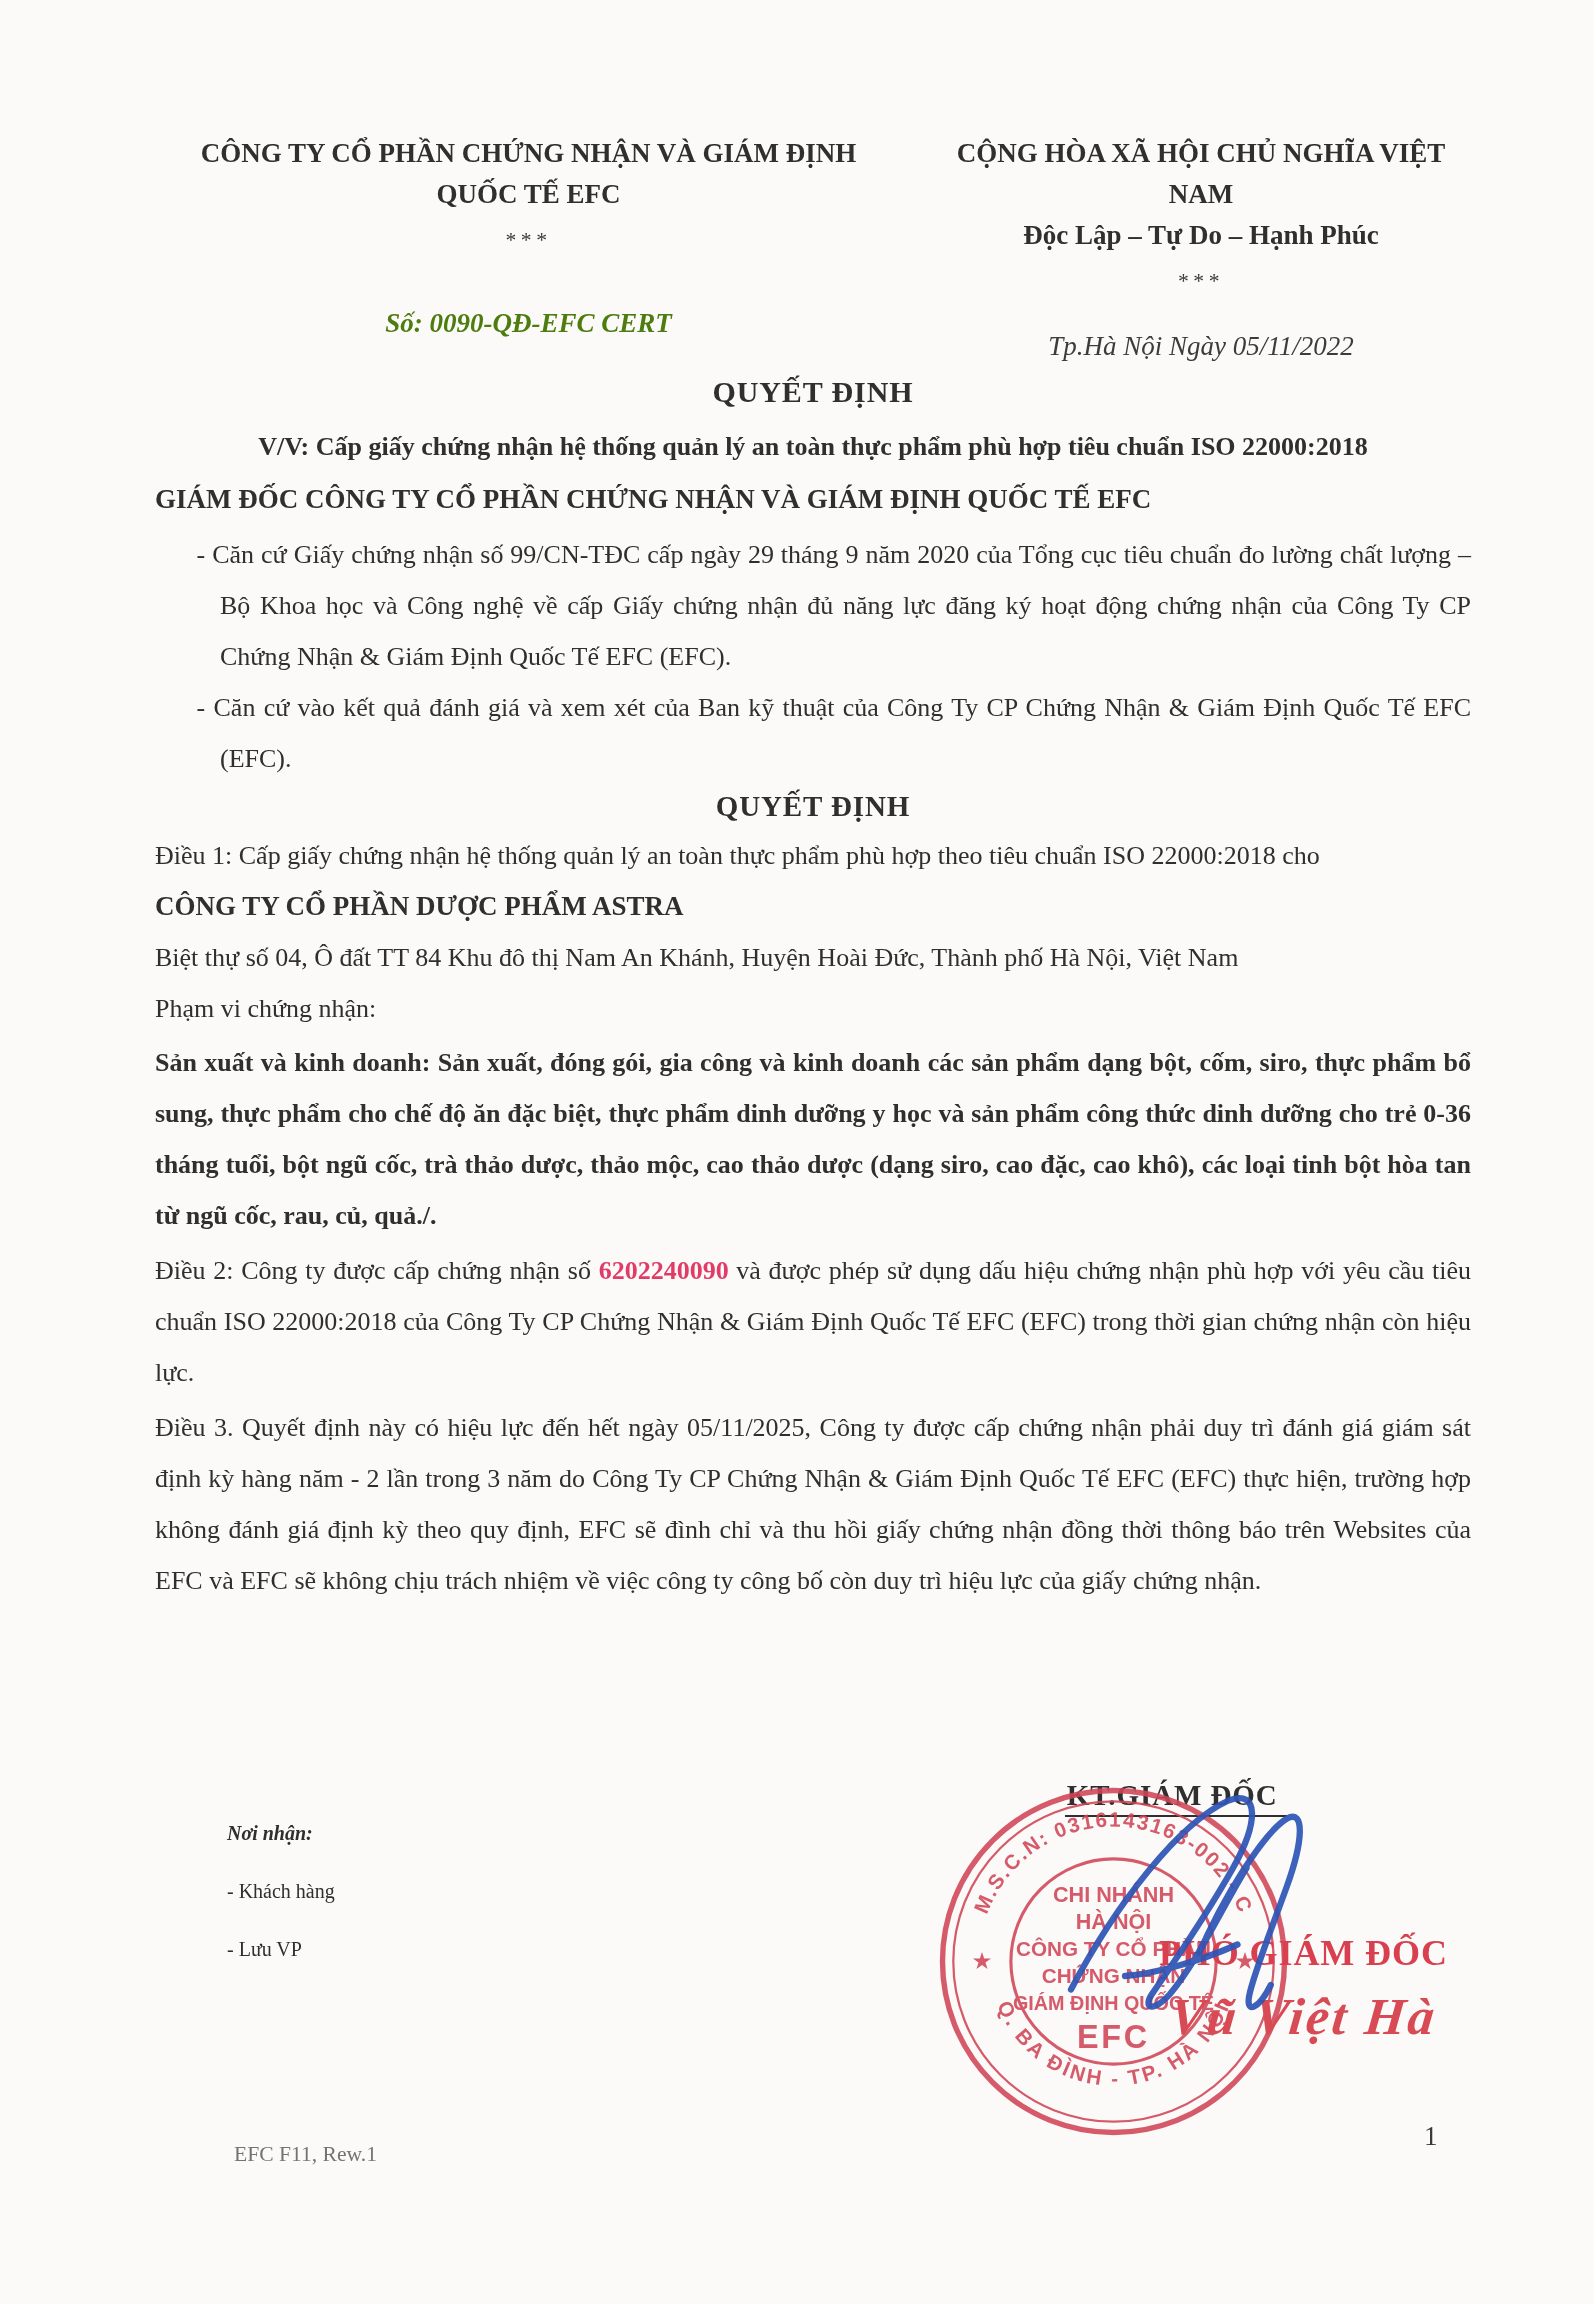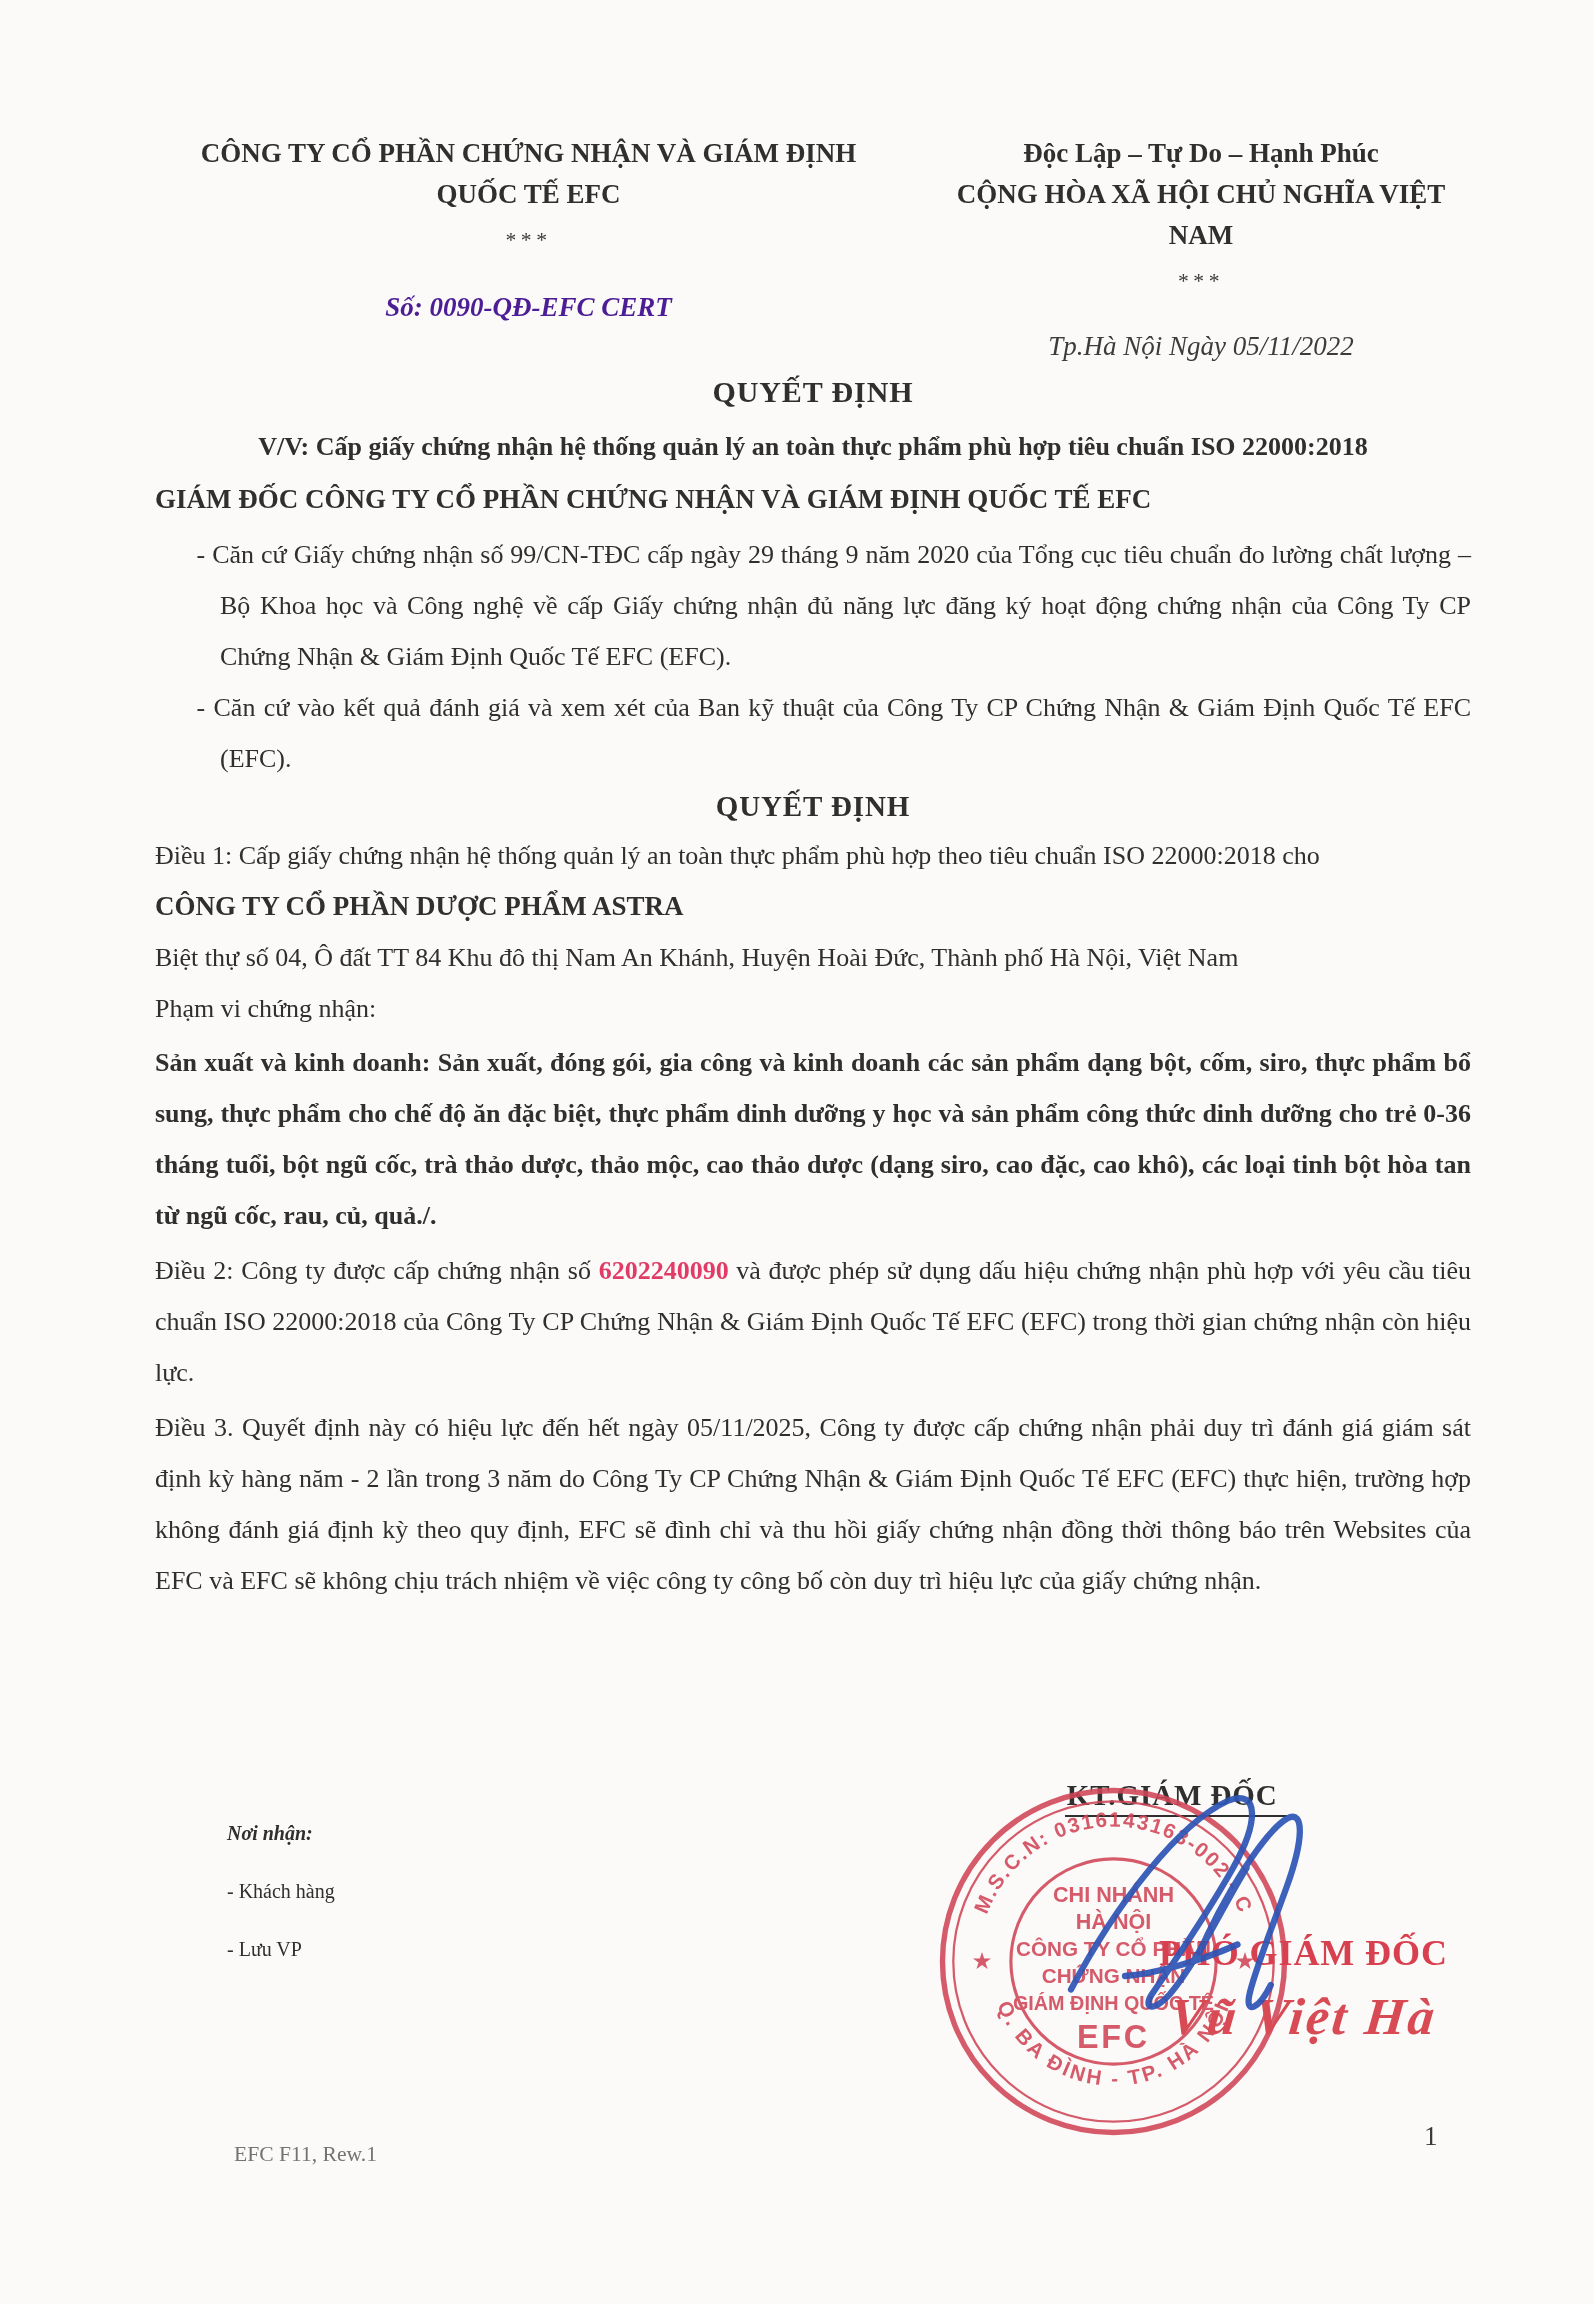--- a/index.html
+++ b/index.html
@@ -16,21 +16,21 @@
   .content{
     position:absolute;
     left:0;top:0;right:0;
     padding:133px 124px 0 155px;
   }
   .header-row{display:flex;width:100%;}
   .header-left{width:747px;text-align:center;}
   .header-right{width:558px;margin-left:auto;text-align:center;margin-right:-9px;}
   .org-line{font-weight:bold;font-size:27px;line-height:41px;}
   .stars{font-size:21.6px;letter-spacing:4.5px;line-height:36px;margin-top:7.2px;color:#3a3a3a;}
-  .doc-number{font-style:italic;font-size:27px;margin-top:34px;font-weight:bold;color:#4c1d95;}
+  .doc-number{font-style:italic;font-size:27px;margin-top:50px;font-weight:bold;color:#4d7c0f;}
   .date-line{font-style:italic;font-size:27px;margin-top:32px;color:#3c3c3c;}
   .title{ text-align:center;font-weight:bold;font-size:30px;margin-top:12.6px;letter-spacing:0.9px;}
   .subject{text-align:center;font-weight:bold;font-size:26px;margin-top:23.4px;}
   .issuer{font-weight:bold;font-size:27px;margin-top:21.6px;}
   .recitals{margin-top:14.4px;}
   .recital{
     margin:0;
     padding-left:65px;
     text-indent:-23.4px;
     font-size:26px;
@@ -75,22 +75,22 @@
   <div class="content">
 
     <div class="header-row">
       <div class="header-left">
         <div class="org-line">CÔNG TY CỔ PHẦN CHỨNG NHẬN VÀ GIÁM ĐỊNH</div>
         <div class="org-line">QUỐC TẾ EFC</div>
         <div class="stars">***</div>
         <div class="doc-number">Số:   0090-QĐ-EFC CERT</div>
       </div>
       <div class="header-right">
+        <div class="org-line">CỘNG HÒA XÃ HỘI CHỦ NGHĨA VIỆT NAM</div>
         <div class="org-line">Độc Lập – Tự Do – Hạnh Phúc</div>
-        <div class="org-line">CỘNG HÒA XÃ HỘI CHỦ NGHĨA VIỆT NAM</div>
         <div class="stars">***</div>
         <div class="date-line">Tp.Hà Nội Ngày 05/11/2022</div>
       </div>
     </div>
 
     <div class="title">QUYẾT ĐỊNH</div>
     <div class="subject">V/V: Cấp giấy chứng nhận hệ thống quản lý an toàn thực phẩm phù hợp tiêu chuẩn ISO 22000:2018</div>
     <div class="issuer">GIÁM ĐỐC CÔNG TY CỔ PHẦN CHỨNG NHẬN VÀ GIÁM ĐỊNH QUỐC TẾ EFC</div>
 
     <div class="recitals">

